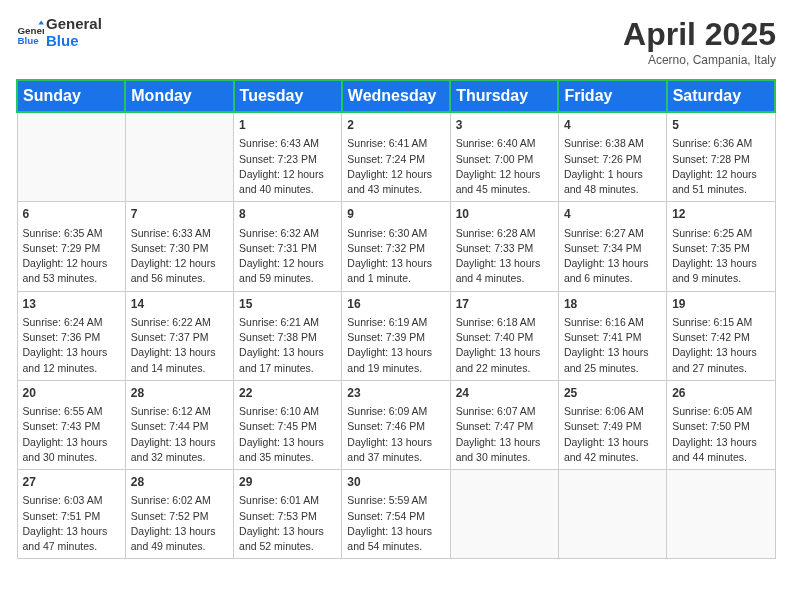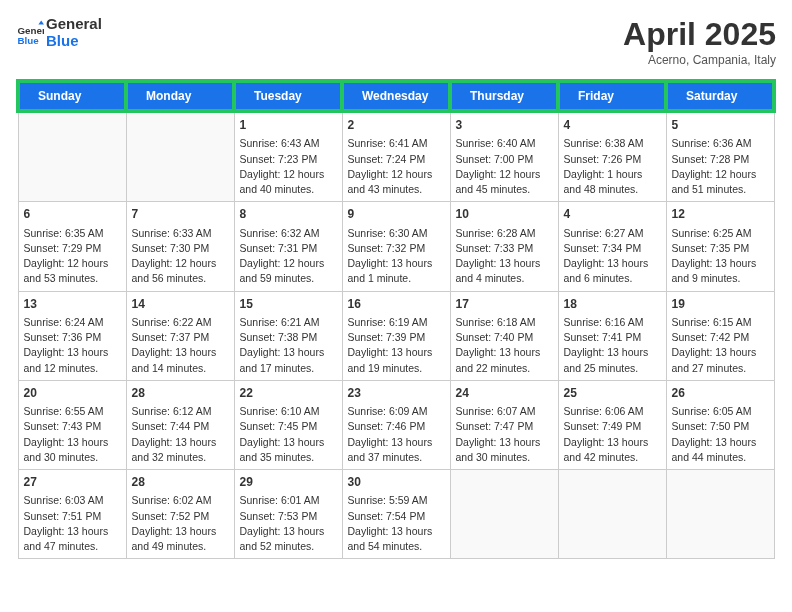--- a/index.html
+++ b/index.html
@@ -41,24 +41,24 @@
     }
     table {
       width: 100%;
       border-collapse: collapse;
       font-size: 11px;
     }
     thead tr th {
       background-color: #1a73e8;
       color: #fff;
       text-align: left;
-      padding: 6px 18px;
-      font-size: 12px;
+      padding: 6px 5px;
+      font-size: 16px;
       font-weight: bold;
-      border: 4px solid #22c55e;
+      border: 2px solid #22c55e;
     }
     tbody tr td {
       border: 1px solid #ccc;
       vertical-align: top;
       padding: 4px 5px;
       height: 80px;
       width: 108px;
       color: #333;
       font-size: 10.5px;
       line-height: 1.45;

